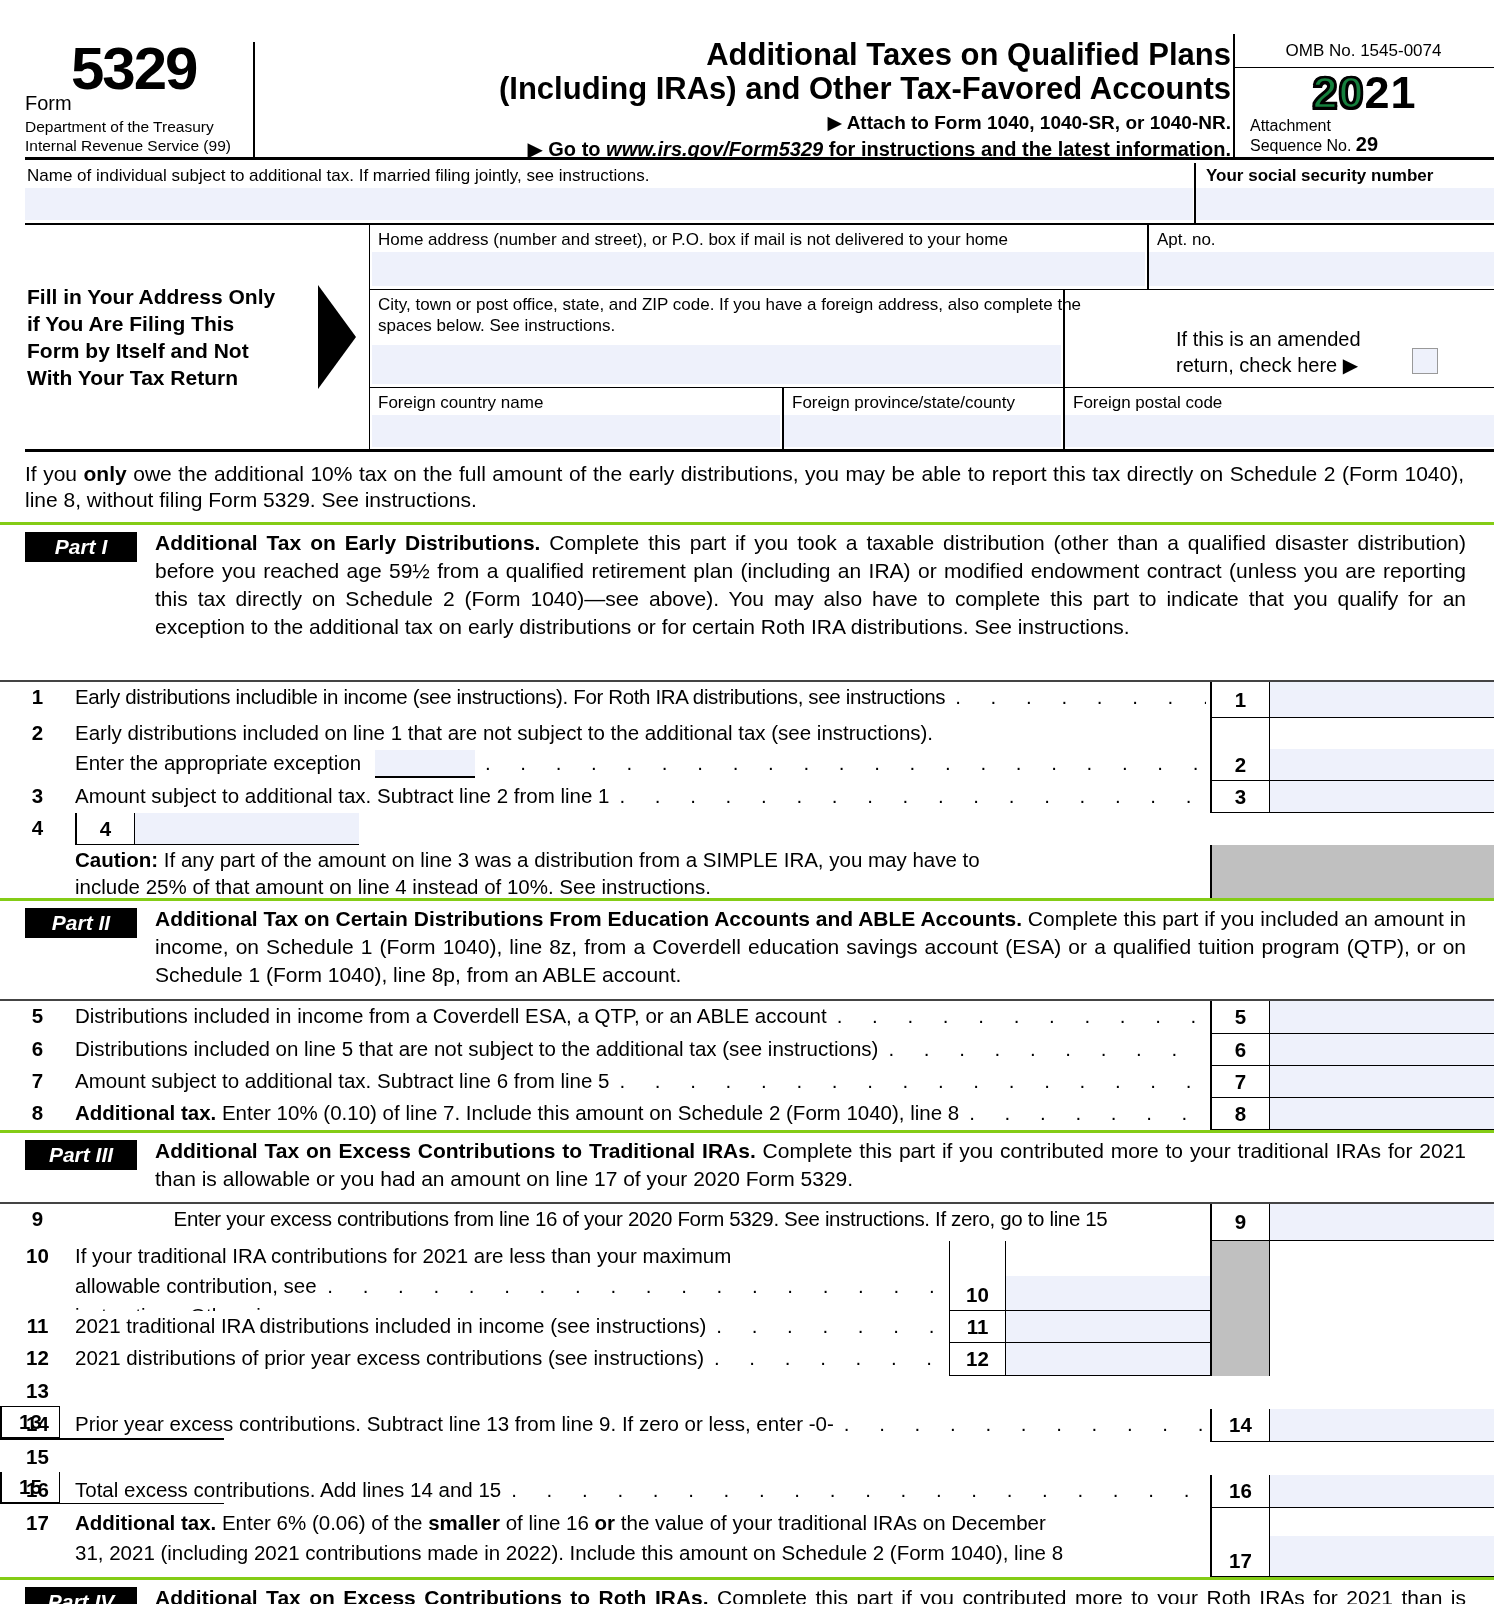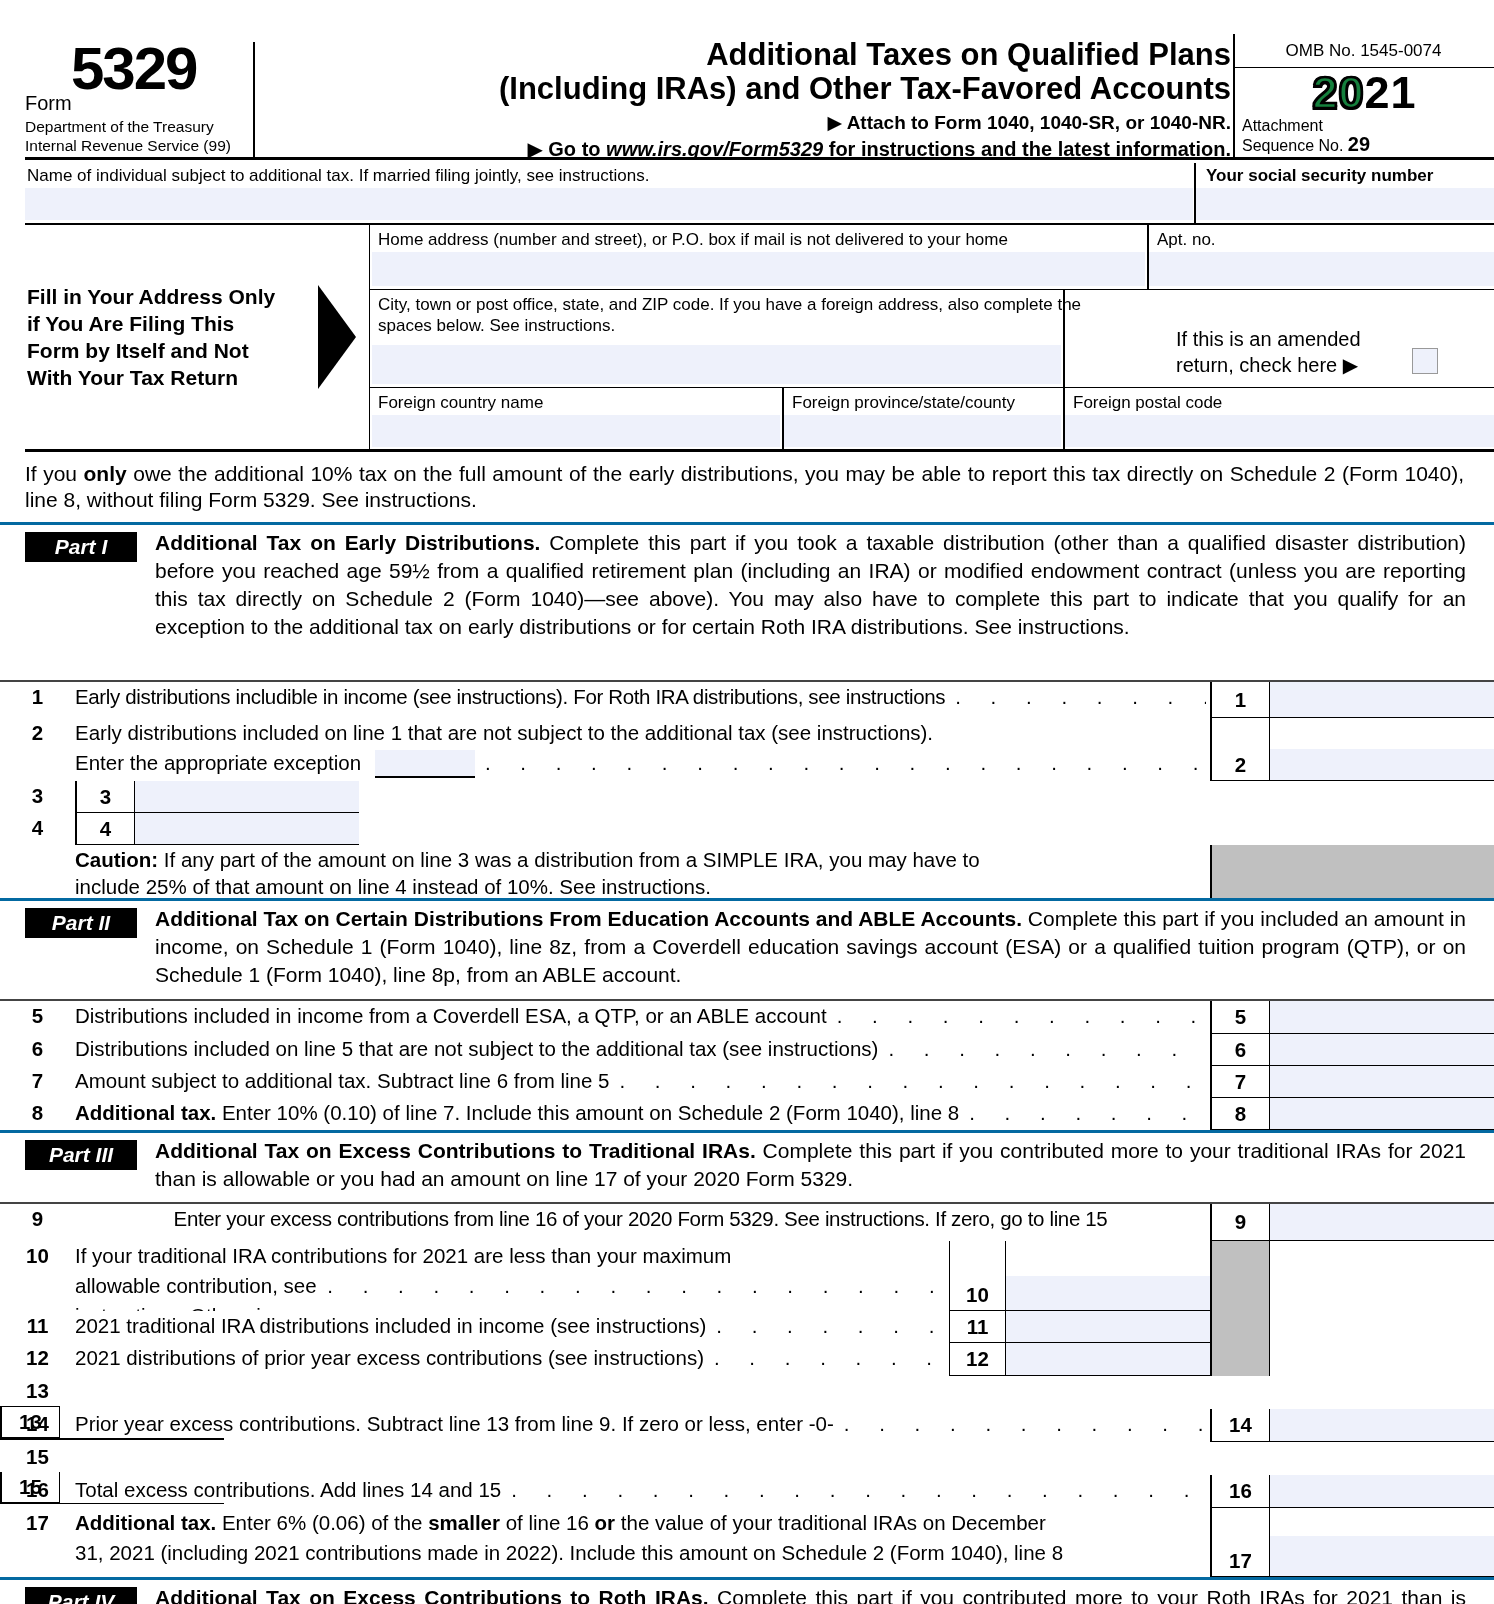--- a/index.html
+++ b/index.html
@@ -22,21 +22,21 @@
   .title { font-size:31px; font-weight:bold; line-height:34px; margin-top:4px; }
   .attach-line { font-size:19px; font-weight:bold; margin-top:5px; }
   .goto-line { font-size:20px; margin-top:3px; }
   .vd2 { position:absolute; left:1208px; top:0; bottom:0; width:2px; background:#000; }
   .hdr-right { position:absolute; left:1210px; right:0; top:0; height:100%; }
   .omb { font-size:17px; text-align:center; padding:7px 2px 6px 0; border-bottom:1.5px solid #000; }
   .year { text-align:center; font-size:45px; line-height:49px; letter-spacing:1px; }
   .yr-out { color:#15803d; font-weight:800; -webkit-text-stroke:2.5px #000;
             text-shadow:-1.5px -1.5px 0 #000,1.5px -1.5px 0 #000,-1.5px 1.5px 0 #000,1.5px 1.5px 0 #000; }
   .yr-solid { font-weight:800; }
-  .attachment { font-size:16px; line-height:18px; padding-left:7px; }
+  .attachment { font-size:16px; line-height:18px; padding-left:15px; }
   .seq-no { font-size:20px; font-weight:bold; }
 
   
   #namerow { position:absolute; left:25px; right:0; top:163px; height:62px; border-bottom:2px solid #000; }
   #namerow .lab { position:absolute; left:2px; top:3px; font-size:17px; }
   .field { background:#eef1fb; }
   .name-field { position:absolute; left:0; width:1168px; top:25px; bottom:3px; }
   #namerow .vd { position:absolute; left:1169px; top:0; bottom:0; width:1.5px; background:#000; }
   .ssn-lab { position:absolute; left:1181px; top:3px; font-size:17px; font-weight:bold; }
   .ssn-field { position:absolute; left:1171px; right:0; top:25px; bottom:3px; }
@@ -59,21 +59,21 @@
   .amended { position:absolute; left:806px; top:36px; font-size:20px; line-height:26px; }
   .checkbox { position:absolute; right:56px; top:58px; width:26px; height:26px;
     background:#eef1fb; border:1.5px solid #999; }
   .country-field  { position:absolute; left:2px;   width:408px; top:27px; bottom:3px; }
   .province-field { position:absolute; left:414px; width:277px; top:27px; bottom:3px; }
   .postal-field   { position:absolute; left:695px; right:0;    top:27px; bottom:3px; }
 
   
   .flow { position:absolute; left:0; right:0; top:455px; }
   .intro { padding:6px 30px 9px 25px; font-size:21px; line-height:26px; text-align:justify; }
-  .band { border-top:3px solid #0369a1; position:relative; padding:4px 28px 9px 155px; }
+  .band { border-top:3px solid #84cc16; position:relative; padding:4px 28px 9px 155px; }
   .plabel { position:absolute; left:25px; top:7px; width:112px; height:30px; background:#000; color:#fff;
     font-weight:bold; font-style:italic; font-size:21px; line-height:29px; text-align:center; }
   .ptext { font-size:21px; line-height:28px; text-align:justify; }
   .rows { border-top:2px solid #444; font-size:20.5px; }
   .row { display:flex; align-items:stretch; line-height:30px; }
   .rn { flex:none; width:75px; text-align:center; font-weight:bold; }
   .desc { flex:1 1 auto; min-width:0; display:flex; padding-right:4px; overflow:hidden;justify-content:center; }
   .desc .lbl { white-space:nowrap; }
   .tight { letter-spacing:-0.35px; }
   .dots { flex:1 1 auto; overflow:hidden; white-space:nowrap; padding-left:10px; }
@@ -209,20 +209,24 @@
             <span class="dots"></span>
           </div>
         </div>
         <div class="numbox bottomnum">2</div>
         <div class="valbox partialval">
             <div class="lavband" style="height:31px;"></div>
           </div>
       </div>
       <div class="row" style="height:32px;">
         <div class="rn">3</div>
+        <div class="desc">
+            <span class="lbl">Amount subject to additional tax. Subtract line 2 from line 1</span>
+            <span class="dots"></span>
+          </div>
         <div class="numbox">3</div>
         <div class="valbox"></div>
       </div>
       <div class="row" style="height:32px;">
         <div class="rn">4</div>
         <div class="numbox">4</div>
         <div class="valbox"></div>
       </div>
       <div class="row" style="height:53px;">
         <div class="rn"></div>

